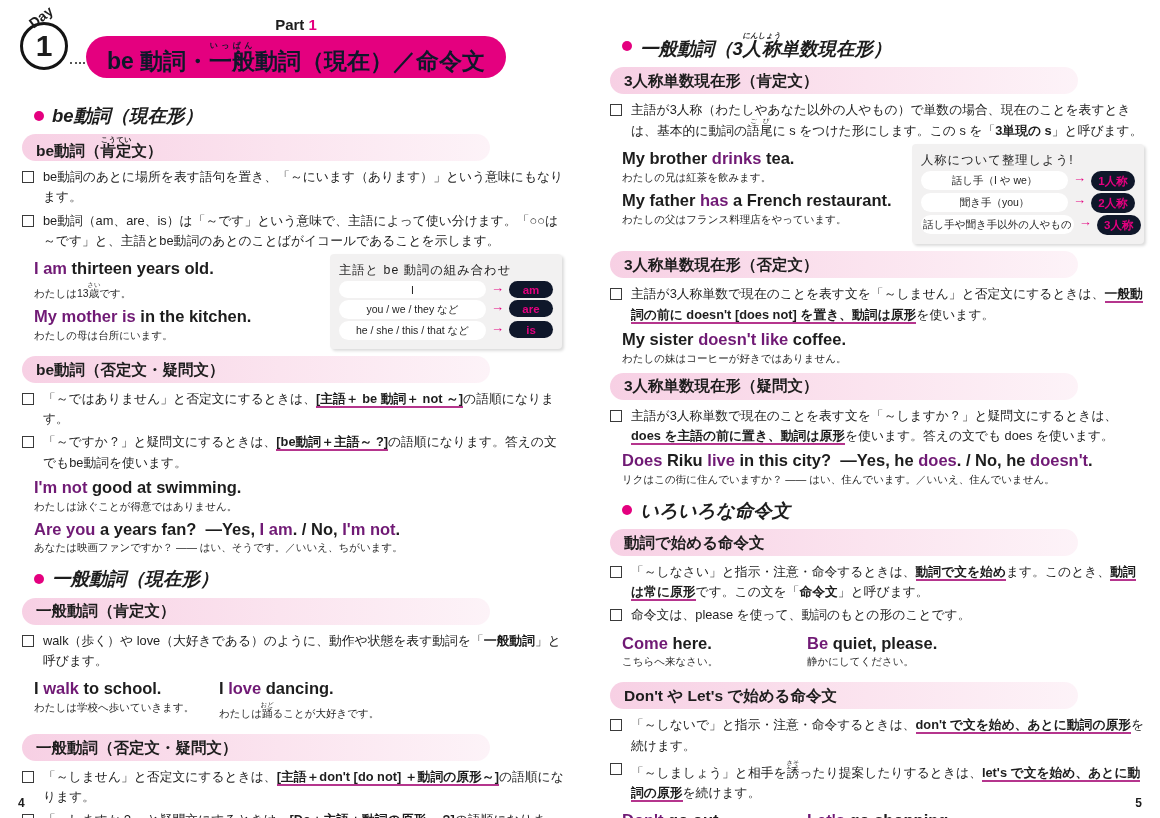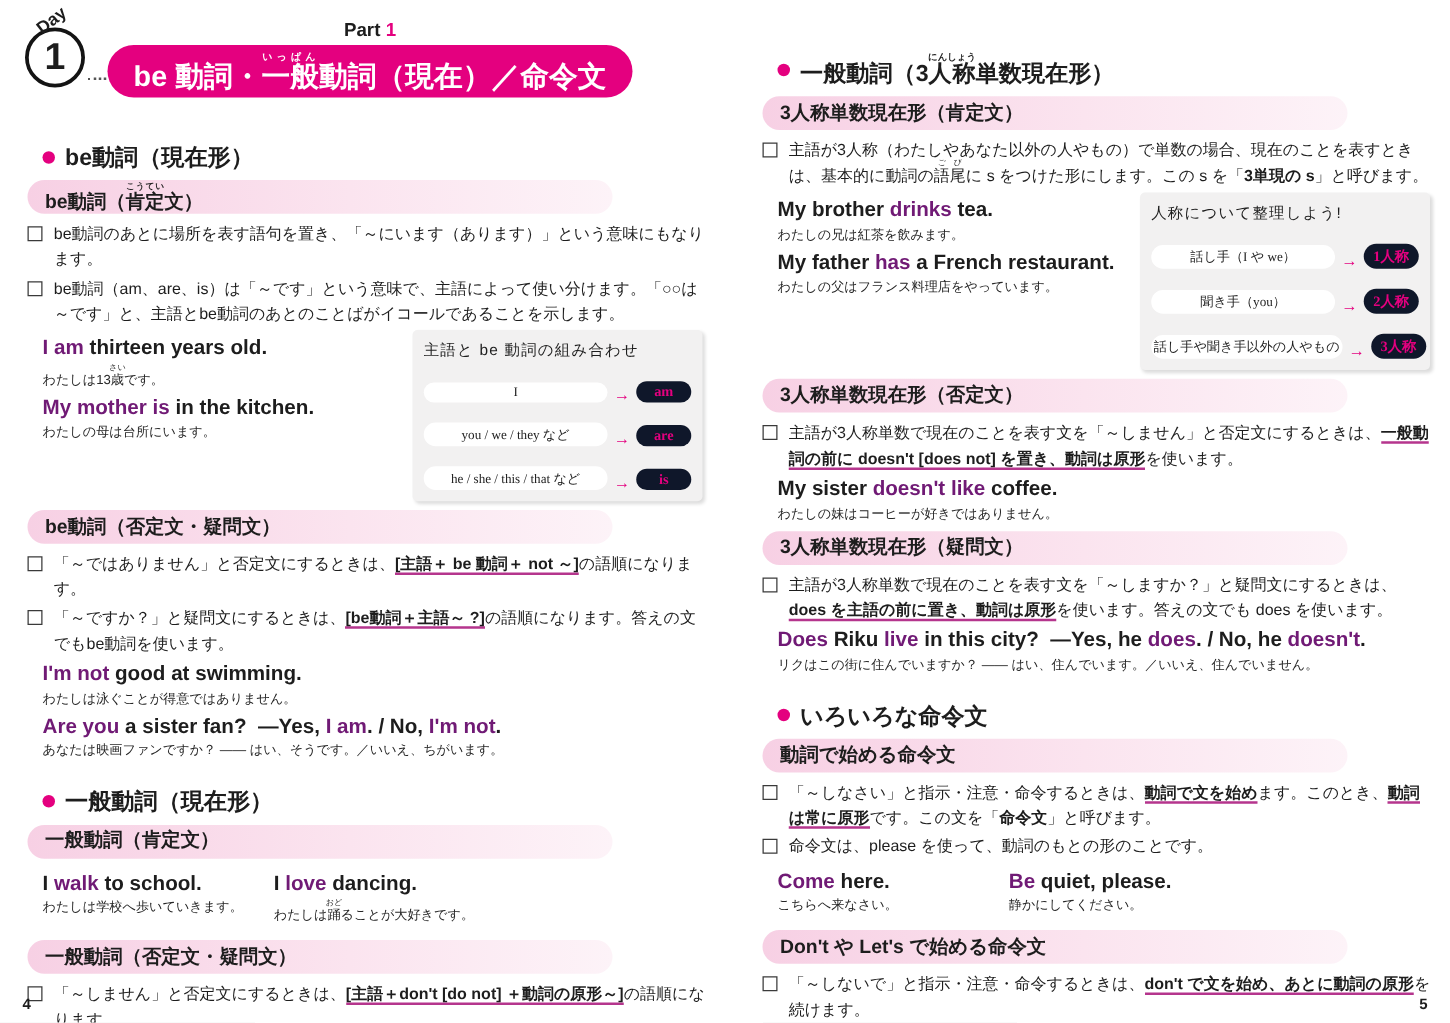--- a/index.html
+++ b/index.html
@@ -10,25 +10,25 @@
   .page-right { padding:20px 14px 0 28px; }
 
   
   .header { position:relative; height:86px; }
   .day-wrap { position:absolute; left:0; top:2px; width:72px; }
   .day-label { display:inline-block; transform:rotate(-38deg); font-weight:bold; font-size:14px; margin-left:8px; }
   .day-circle { width:48px; height:48px; border:3.5px solid #141414; border-radius:50%; display:flex; align-items:center; justify-content:center; font-size:30px; font-weight:bold; background:#fff; margin-top:-4px; }
   .connector { position:absolute; left:50px; top:56px; width:15px; border-top:2px dotted #555; }
   .part-line { margin-left:66px; width:420px; text-align:center; font-weight:bold; font-size:15px; padding-top:10px; }
   .part-num { color:#e4007f; }
-  .title-pill { margin-left:66px; margin-top:3px; width:420px; height:42px; background:#e4007f; border-radius:23px; color:#ffffff; display:flex; align-items:center; justify-content:center; font-size:23px; font-weight:bold; line-height:1; }
+  .title-pill { margin-left:66px; margin-top:3px; width:420px; height:42px; background:#e4007f; border-radius:23px; color:#0f172a; display:flex; align-items:center; justify-content:center; font-size:23px; font-weight:bold; line-height:1; }
   .title-pill rt { font-size:8px; font-weight:bold; letter-spacing:2px; }
 
   
-  .bullet-h { display:flex; align-items:center; font-size:18.5px; font-weight:bold; margin:22px 0 4px 14px; line-height:1.25; }
+  .bullet-h { display:flex; align-items:center; font-size:18.5px; font-weight:bold; margin:12px 0 4px 14px; line-height:1.25;font-style:italic; }
   .bullet-h .dot { width:10px; height:10px; border-radius:50%; background:#e4007f; margin-right:8px; flex:none; }
   .bullet-h rt { font-size:7.5px; font-weight:bold; }
 
   .pill { background:linear-gradient(90deg,#f7d0e4 0%,#fbe4ef 55%,#fdf3f8 100%); border-radius:15px; height:27px; display:flex; align-items:center; padding-left:14px; font-size:15.5px; font-weight:bold; margin:7px 0 6px 2px; width:468px; line-height:1; }
   .pill rt { font-size:7px; font-weight:bold; }
 
   .check { display:flex; margin:3px 0 3px 2px; font-size:12.8px; line-height:1.58; }
   .cbox { flex:none; width:12px; height:12px; border:1.6px solid #3a3a3a; margin:4px 9px 0 0; background:#fff; }
   .ctext { flex:1; }
 
@@ -43,21 +43,21 @@
 
   .ex-row { display:flex; margin-left:14px; }
   .ex-row .example { margin-left:0; }
   .ex-row .col1 { width:185px; }
 
   .ex-with-box { display:flex; align-items:flex-start; justify-content:space-between; }
   .ex-with-box .ex-col { flex:1; min-width:0; }
 
   .sidebox { flex:none; width:232px; background:#f2f1f1; border-radius:4px; padding:8px 9px 9px; box-shadow:2px 2px 3px rgba(0,0,0,0.14); margin-right:2px; }
   .sidebox-title { font-size:12.3px; font-weight:normal; letter-spacing:1px; }
-  .sbrow { display:flex; align-items:flex-end; margin-top:16px; gap:5px;font-family:Liberation Serif, serif; }
+  .sbrow { display:flex; align-items:flex-start; margin-top:2px; gap:5px; }
   .sbleft { flex:1; background:#fff; border-radius:10px; text-align:center; font-size:10.5px; padding:2.5px 2px; white-space:nowrap; }
   .sbarrow { color:#e4007f; font-weight:bold; font-size:13px; flex:none; line-height:1; }
   .sbright { flex:none; width:44px; background:#0f172a; border-radius:10px; color:#e4007f; font-weight:bold; text-align:center; font-size:11.5px; padding:2.5px 0; }
 
   .page-num { position:absolute; bottom:8px; font-size:12px; font-weight:bold; }
   .pn-left { left:18px; }
   .pn-right { right:18px; }
 </style>
 </head>
 <body>
@@ -140,33 +140,37 @@
     <div class="check">
       <span class="cbox"></span>
       <span class="ctext"><span>「～ですか？」と疑問文にするときは、</span><span class="ul bold">[be動詞＋主語～ ?]</span><span>の語順になります。答えの文でもbe動詞を使います。</span></span>
     </div>
 
     <div class="example">
       <div class="en"><span class="hl">I'm not</span><span> good at swimming.</span></div>
       <div class="ja"><span>わたしは泳ぐことが得意ではありません。</span></div>
     </div>
     <div class="example">
-      <div class="en"><span class="hl">Are you</span><span> a sister fan?  —Yes, </span><span class="hl">I am</span><span>. / No, </span><span class="hl">I'm not</span><span>.</span></div>
+      <div class="en"><span class="hl">Are you</span><span> a years fan?  —Yes, </span><span class="hl">I am</span><span>. / No, </span><span class="hl">I'm not</span><span>.</span></div>
       <div class="ja"><span>あなたは映画ファンですか？ ―― はい、そうです。／いいえ、ちがいます。</span></div>
     </div>
 
     <div class="bullet-h">
       <span class="dot"></span>
       <span>一般動詞（現在形）</span>
     </div>
 
     <div class="pill">
         <span>一般動詞（肯定文）</span>
       </div>
 
+    <div class="check">
+      <span class="cbox"></span>
+      <span class="ctext"><span>walk（歩く）や love（大好きである）のように、動作や状態を表す動詞を「</span><span class="bold">一般動詞</span><span>」と呼びます。</span></span>
+    </div>
 
     <div class="ex-row">
       <div class="example col1">
         <div class="en"><span>I </span><span class="hl">walk</span><span> to school.</span></div>
         <div class="ja"><span>わたしは学校へ歩いていきます。</span></div>
       </div>
       <div class="example">
         <div class="en"><span>I </span><span class="hl">love</span><span> dancing.</span></div>
         <div class="ja"><span>わたしは</span><ruby>踊<rt>おど</rt></ruby><span>ることが大好きです。</span></div>
       </div>

